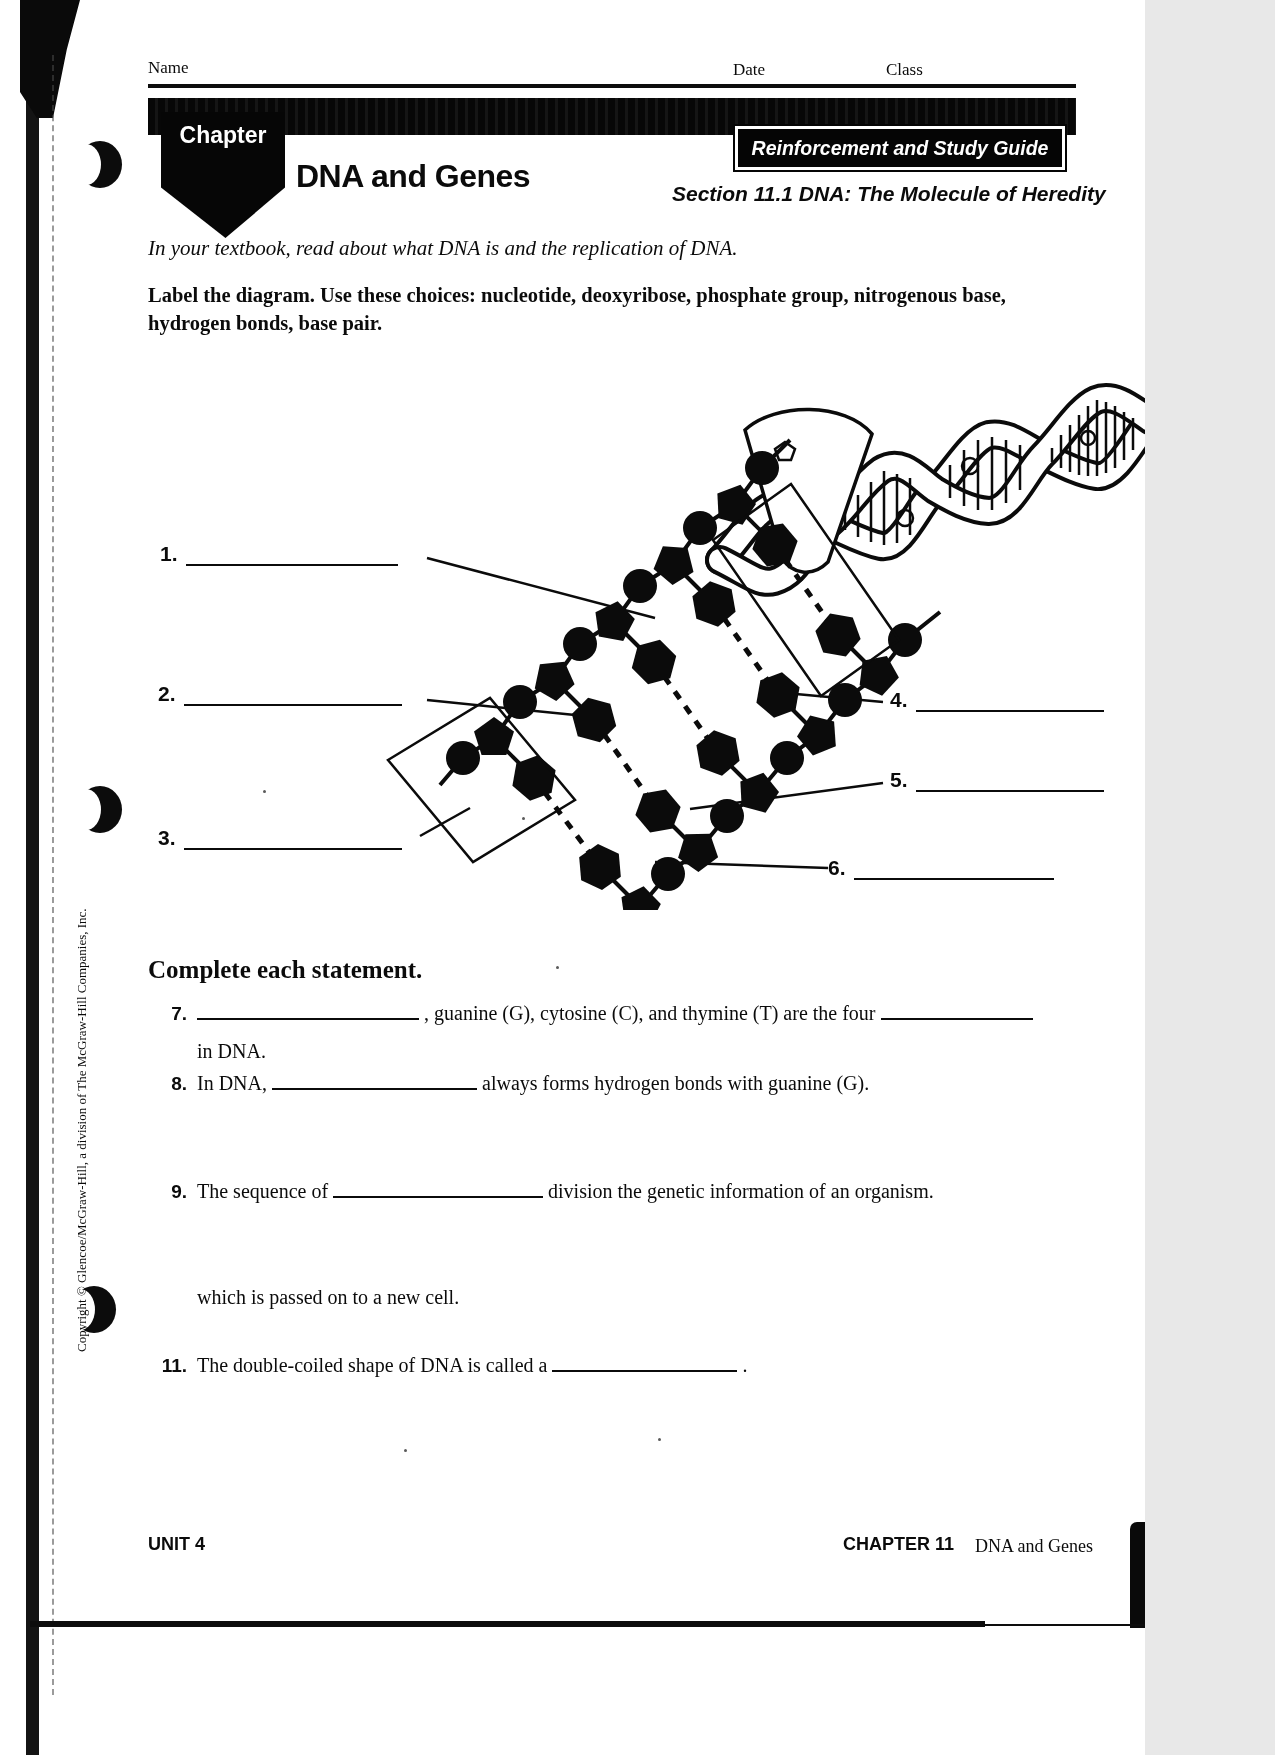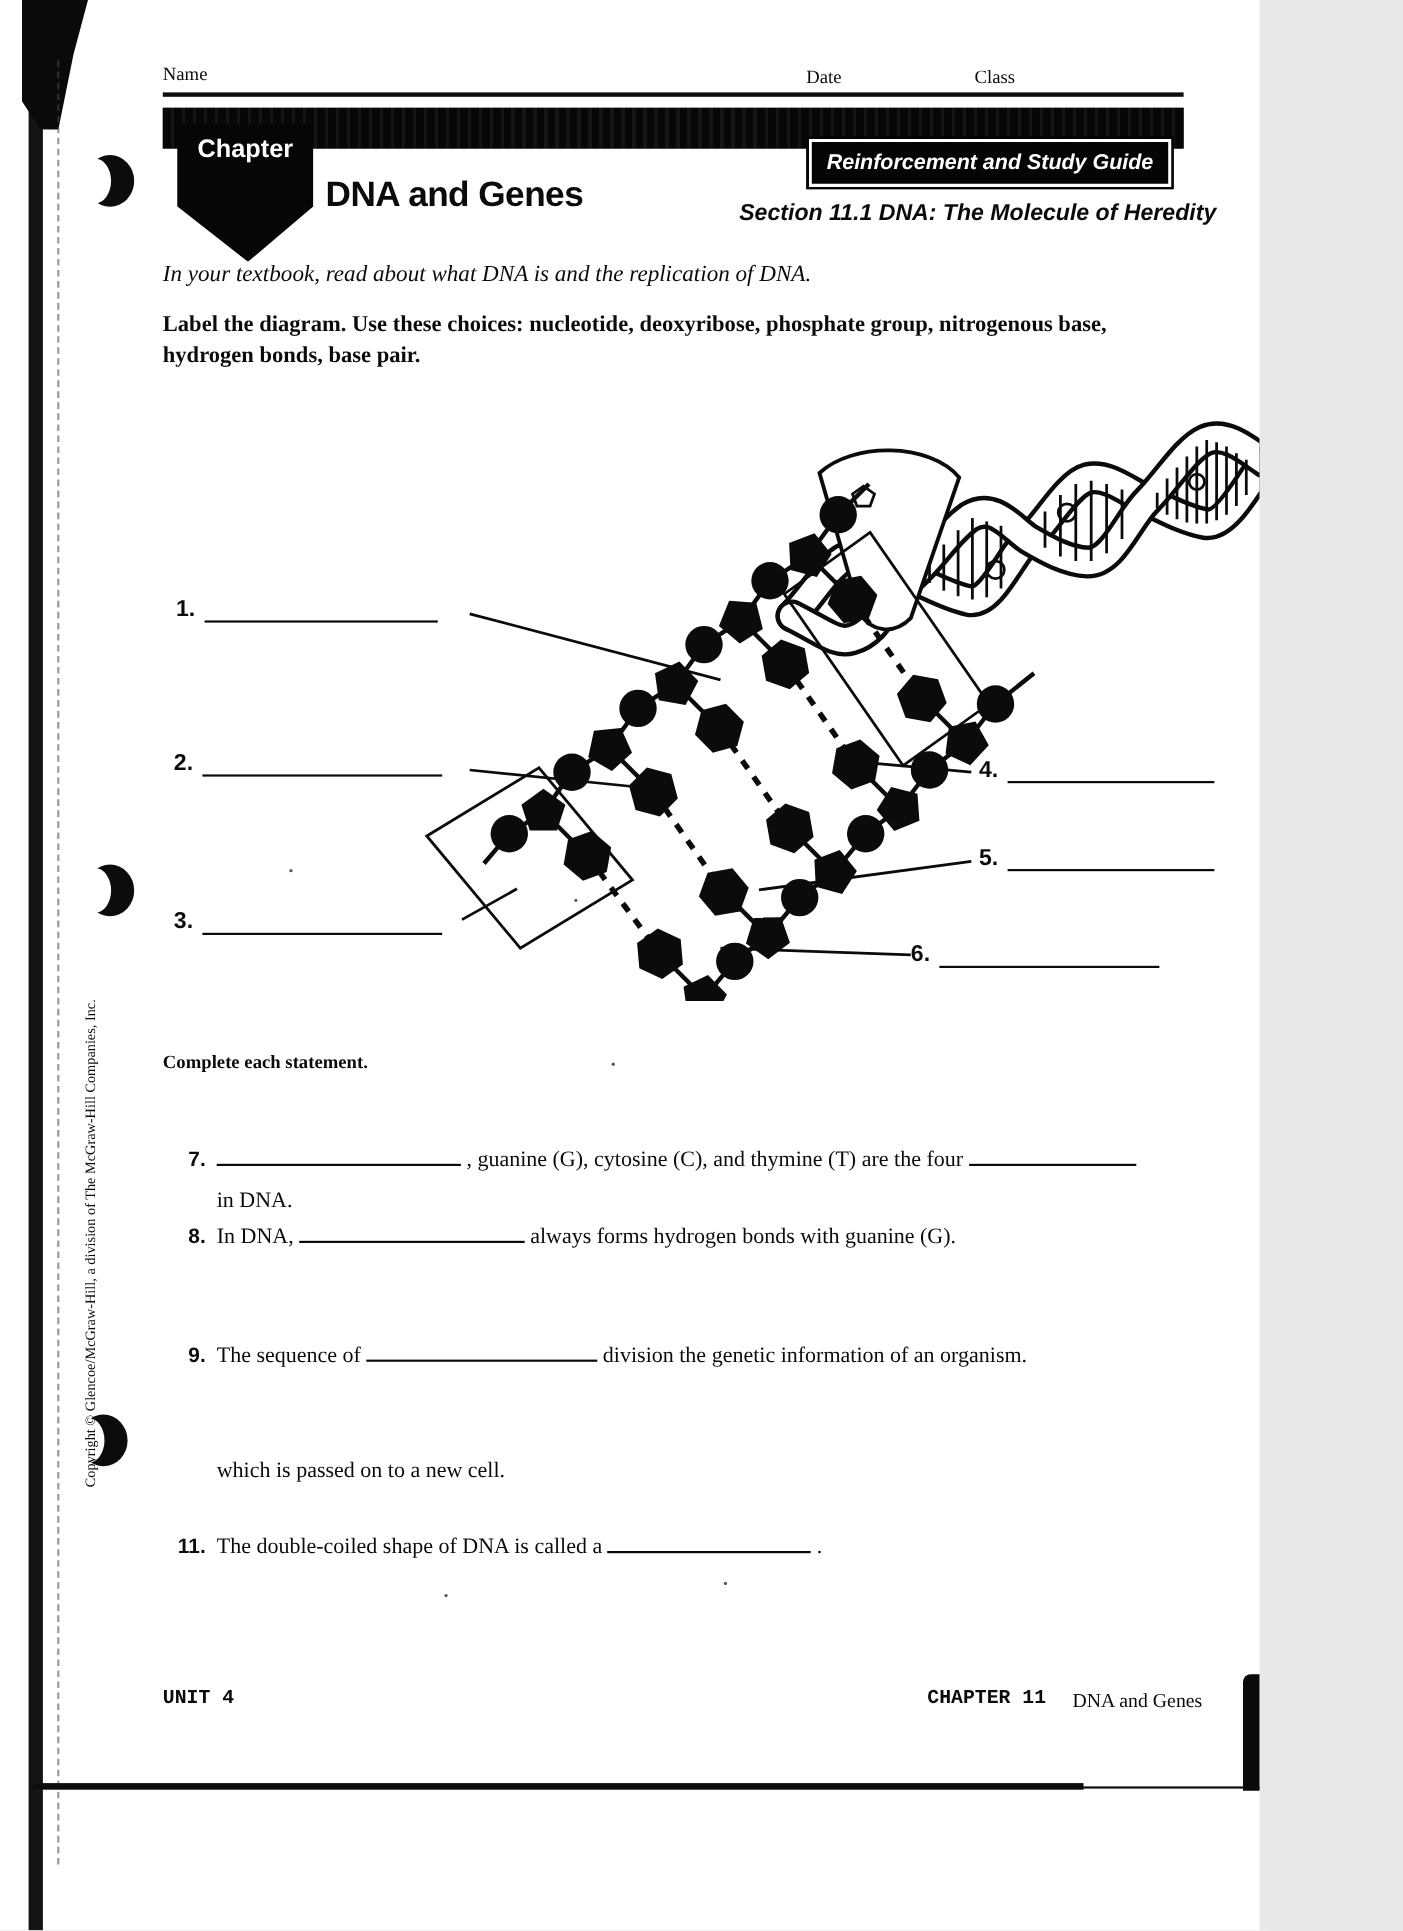--- a/index.html
+++ b/index.html
@@ -36,32 +36,32 @@
   
   .intro{left:148px;top:236px;font-style:italic;font-size:21px;}
   .labeltask{left:148px;top:282px;width:905px;font-weight:bold;font-size:20.5px;line-height:1.35;}
 
   
   .dlabel{display:flex;align-items:flex-end;gap:8px;}
   .dnum{font-family:"Liberation Sans",sans-serif;font-weight:bold;font-size:21px;line-height:24px;}
   .dline{display:inline-block;height:24px;border-bottom:2.5px solid #0b0b0b;}
 
   
-  .sheading{left:148px;top:956px;font-weight:bold;font-size:17px;text-align:center;}
-  .stmt{font-size:20px;white-space:nowrap;margin-top:40px;}
+  .sheading{left:148px;top:956px;font-weight:bold;font-size:25px;text-align:center;}
+  .stmt{font-size:20px;white-space:nowrap;}
   .snum{display:inline-block;width:42px;text-align:right;margin-right:10px;
         font-family:"Liberation Sans",sans-serif;font-weight:bold;font-size:19px;}
   .blank{display:inline-block;border-bottom:2px solid #0b0b0b;height:20px;vertical-align:baseline;}
 
   
   .copyright{left:74px;top:1352px;transform:rotate(-90deg);transform-origin:0 0;
              white-space:nowrap;font-size:13px;}
 
   
-  .foot-sans{font-family:Liberation Mono, monospace;font-weight:bold;font-size:18px;}
+  .foot-sans{font-family:Liberation Sans, sans-serif;font-weight:bold;font-size:18px;}
   .foot-serif{font-size:18px;}
   .foot-rule-thin{left:30px;top:1624px;width:1218px;height:2px;background:#0d0d0d;}
   .foot-rule-thick{left:30px;top:1621px;width:955px;height:6px;background:#0d0d0d;}
   .foot-block{left:1130px;top:1522px;width:62px;height:106px;background:#0a0a0a;border-radius:7px 7px 0 0;}
 </style>
 </head>
 <body>
 
 <div class="page">
 

